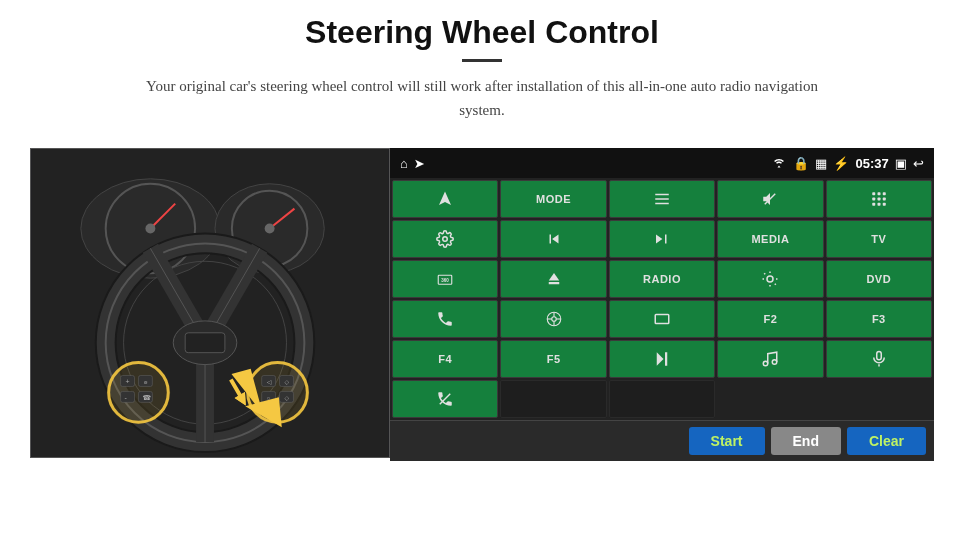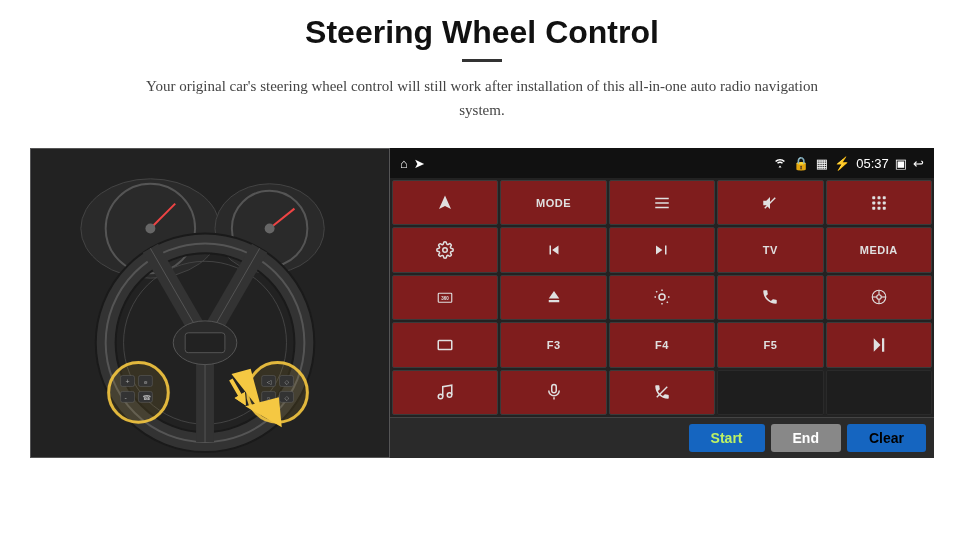--- a/index.html
+++ b/index.html
@@ -104,35 +104,35 @@
     }
 
     .status-icon {
       color: #fff;
       font-size: 13px;
     }
 
     .status-time {
       color: #fff;
       font-size: 13px;
-      font-weight: normal;
+      font-weight: bold;
     }
 
     
     .btn-grid {
       display: grid;
       grid-template-columns: repeat(5, 1fr);
       gap: 2px;
       padding: 2px;
       background: #222;
       flex: 1;
     }
 
     .grid-btn {
-      background: #7f1d1d;
+      background: #15803d;
       border: 1px solid #3a3a3a;
       color: #e0e0e0;
       display: flex;
       align-items: center;
       justify-content: center;
       font-size: 12px;
       font-weight: 600;
       cursor: pointer;
       min-height: 38px;
       border-radius: 2px;
@@ -178,21 +178,21 @@
       color: #bef264;
     }
 
     .btn-end {
       background: #888;
       color: #ffffff;
     }
 
     .btn-clear {
       background: #1565c0;
-      color: #000000;
+      color: #bef264;
     }
   </style>
 </head>
 <body>
 
 <div class="page-wrapper">
   <div class="title-section">
     <h1 class="main-title">Steering Wheel Control</h1>
     <div class="title-divider"></div>
     <p class="subtitle">Your original car's steering wheel control will still work after installation of this all-in-one auto radio navigation system.</p>
@@ -341,49 +341,55 @@
           <svg viewBox="0 0 24 24">
               <path d="M6 6h2v12H6zm3.5 6l8.5 6V6z"></path>
             </svg>
         </div>
         <div class="grid-btn">
           <svg viewBox="0 0 24 24">
               <path d="M16 6h2v12h-2zm-3.5 6L4 18V6z"></path>
             </svg>
         </div>
         <div class="grid-btn">
+          <span class="btn-text">MEDIA</span>
+        </div>
+        <div class="grid-btn">
           <span class="btn-text">TV</span>
-        </div>
-        <div class="grid-btn">
-          <span class="btn-text">MEDIA</span>
         </div>
 
         <div class="grid-btn">
           <svg viewBox="0 0 24 24">
             <rect x="3" y="7" width="18" height="12" rx="1" fill="none" stroke="#e0e0e0" stroke-width="1.5"></rect>
             <text x="12" y="16" text-anchor="middle" font-size="6" fill="#e0e0e0">360</text>
           </svg>
         </div>
         <div class="grid-btn">
           <svg viewBox="0 0 24 24">
               <polygon points="12,4 19,14 5,14"></polygon>
               <rect x="5" y="16" width="14" height="3"></rect>
             </svg>
+        </div>
+        <div class="grid-btn">
+          <span class="btn-text">RADIO</span>
         </div>
         <div class="grid-btn">
           <svg viewBox="0 0 24 24">
               <circle cx="12" cy="12" r="4" fill="none" stroke="#e0e0e0" stroke-width="2"></circle>
               <line x1="12" y1="2" x2="12" y2="4" stroke="#e0e0e0" stroke-width="2"></line>
               <line x1="12" y1="20" x2="12" y2="22" stroke="#e0e0e0" stroke-width="2"></line>
               <line x1="4.22" y1="4.22" x2="5.64" y2="5.64" stroke="#e0e0e0" stroke-width="2"></line>
               <line x1="18.36" y1="18.36" x2="19.78" y2="19.78" stroke="#e0e0e0" stroke-width="2"></line>
               <line x1="2" y1="12" x2="4" y2="12" stroke="#e0e0e0" stroke-width="2"></line>
               <line x1="20" y1="12" x2="22" y2="12" stroke="#e0e0e0" stroke-width="2"></line>
             </svg>
         </div>
+        <div class="grid-btn">
+          <span class="btn-text">DVD</span>
+        </div>
 
         <div class="grid-btn">
           <svg viewBox="0 0 24 24">
               <path d="M6.6 10.8c1.4 2.8 3.8 5.1 6.6 6.6l2.2-2.2c.3-.3.7-.4 1-.2 1.1.4 2.3.6 3.6.6.6 0 1 .4 1 1V20c0 .6-.4 1-1 1-9.4 0-17-7.6-17-17 0-.6.4-1 1-1h3.5c.6 0 1 .4 1 1 0 1.3.2 2.5.6 3.6.1.3 0 .7-.2 1L6.6 10.8z"></path>
             </svg>
         </div>
         <div class="grid-btn">
           <svg viewBox="0 0 24 24">
               <circle cx="12" cy="12" r="9" fill="none" stroke="#e0e0e0" stroke-width="1.5"></circle>
               <circle cx="12" cy="12" r="3" fill="none" stroke="#e0e0e0" stroke-width="1.5"></circle>
@@ -393,20 +399,23 @@
               <line x1="15" y1="12" x2="21" y2="12" stroke="#e0e0e0" stroke-width="1.5"></line>
             </svg>
         </div>
         <div class="grid-btn">
           <svg viewBox="0 0 24 24">
               <rect x="3" y="6" width="18" height="12" rx="1" fill="none" stroke="#e0e0e0" stroke-width="2"></rect>
             </svg>
         </div>
 
         <div class="grid-btn">
+          <span class="btn-text">F2</span>
+        </div>
+        <div class="grid-btn">
           <span class="btn-text">F3</span>
         </div>
         <div class="grid-btn">
           <span class="btn-text">F4</span>
         </div>
         <div class="grid-btn">
           <span class="btn-text">F5</span>
         </div>
         <div class="grid-btn">
           <svg viewBox="0 0 24 24">

